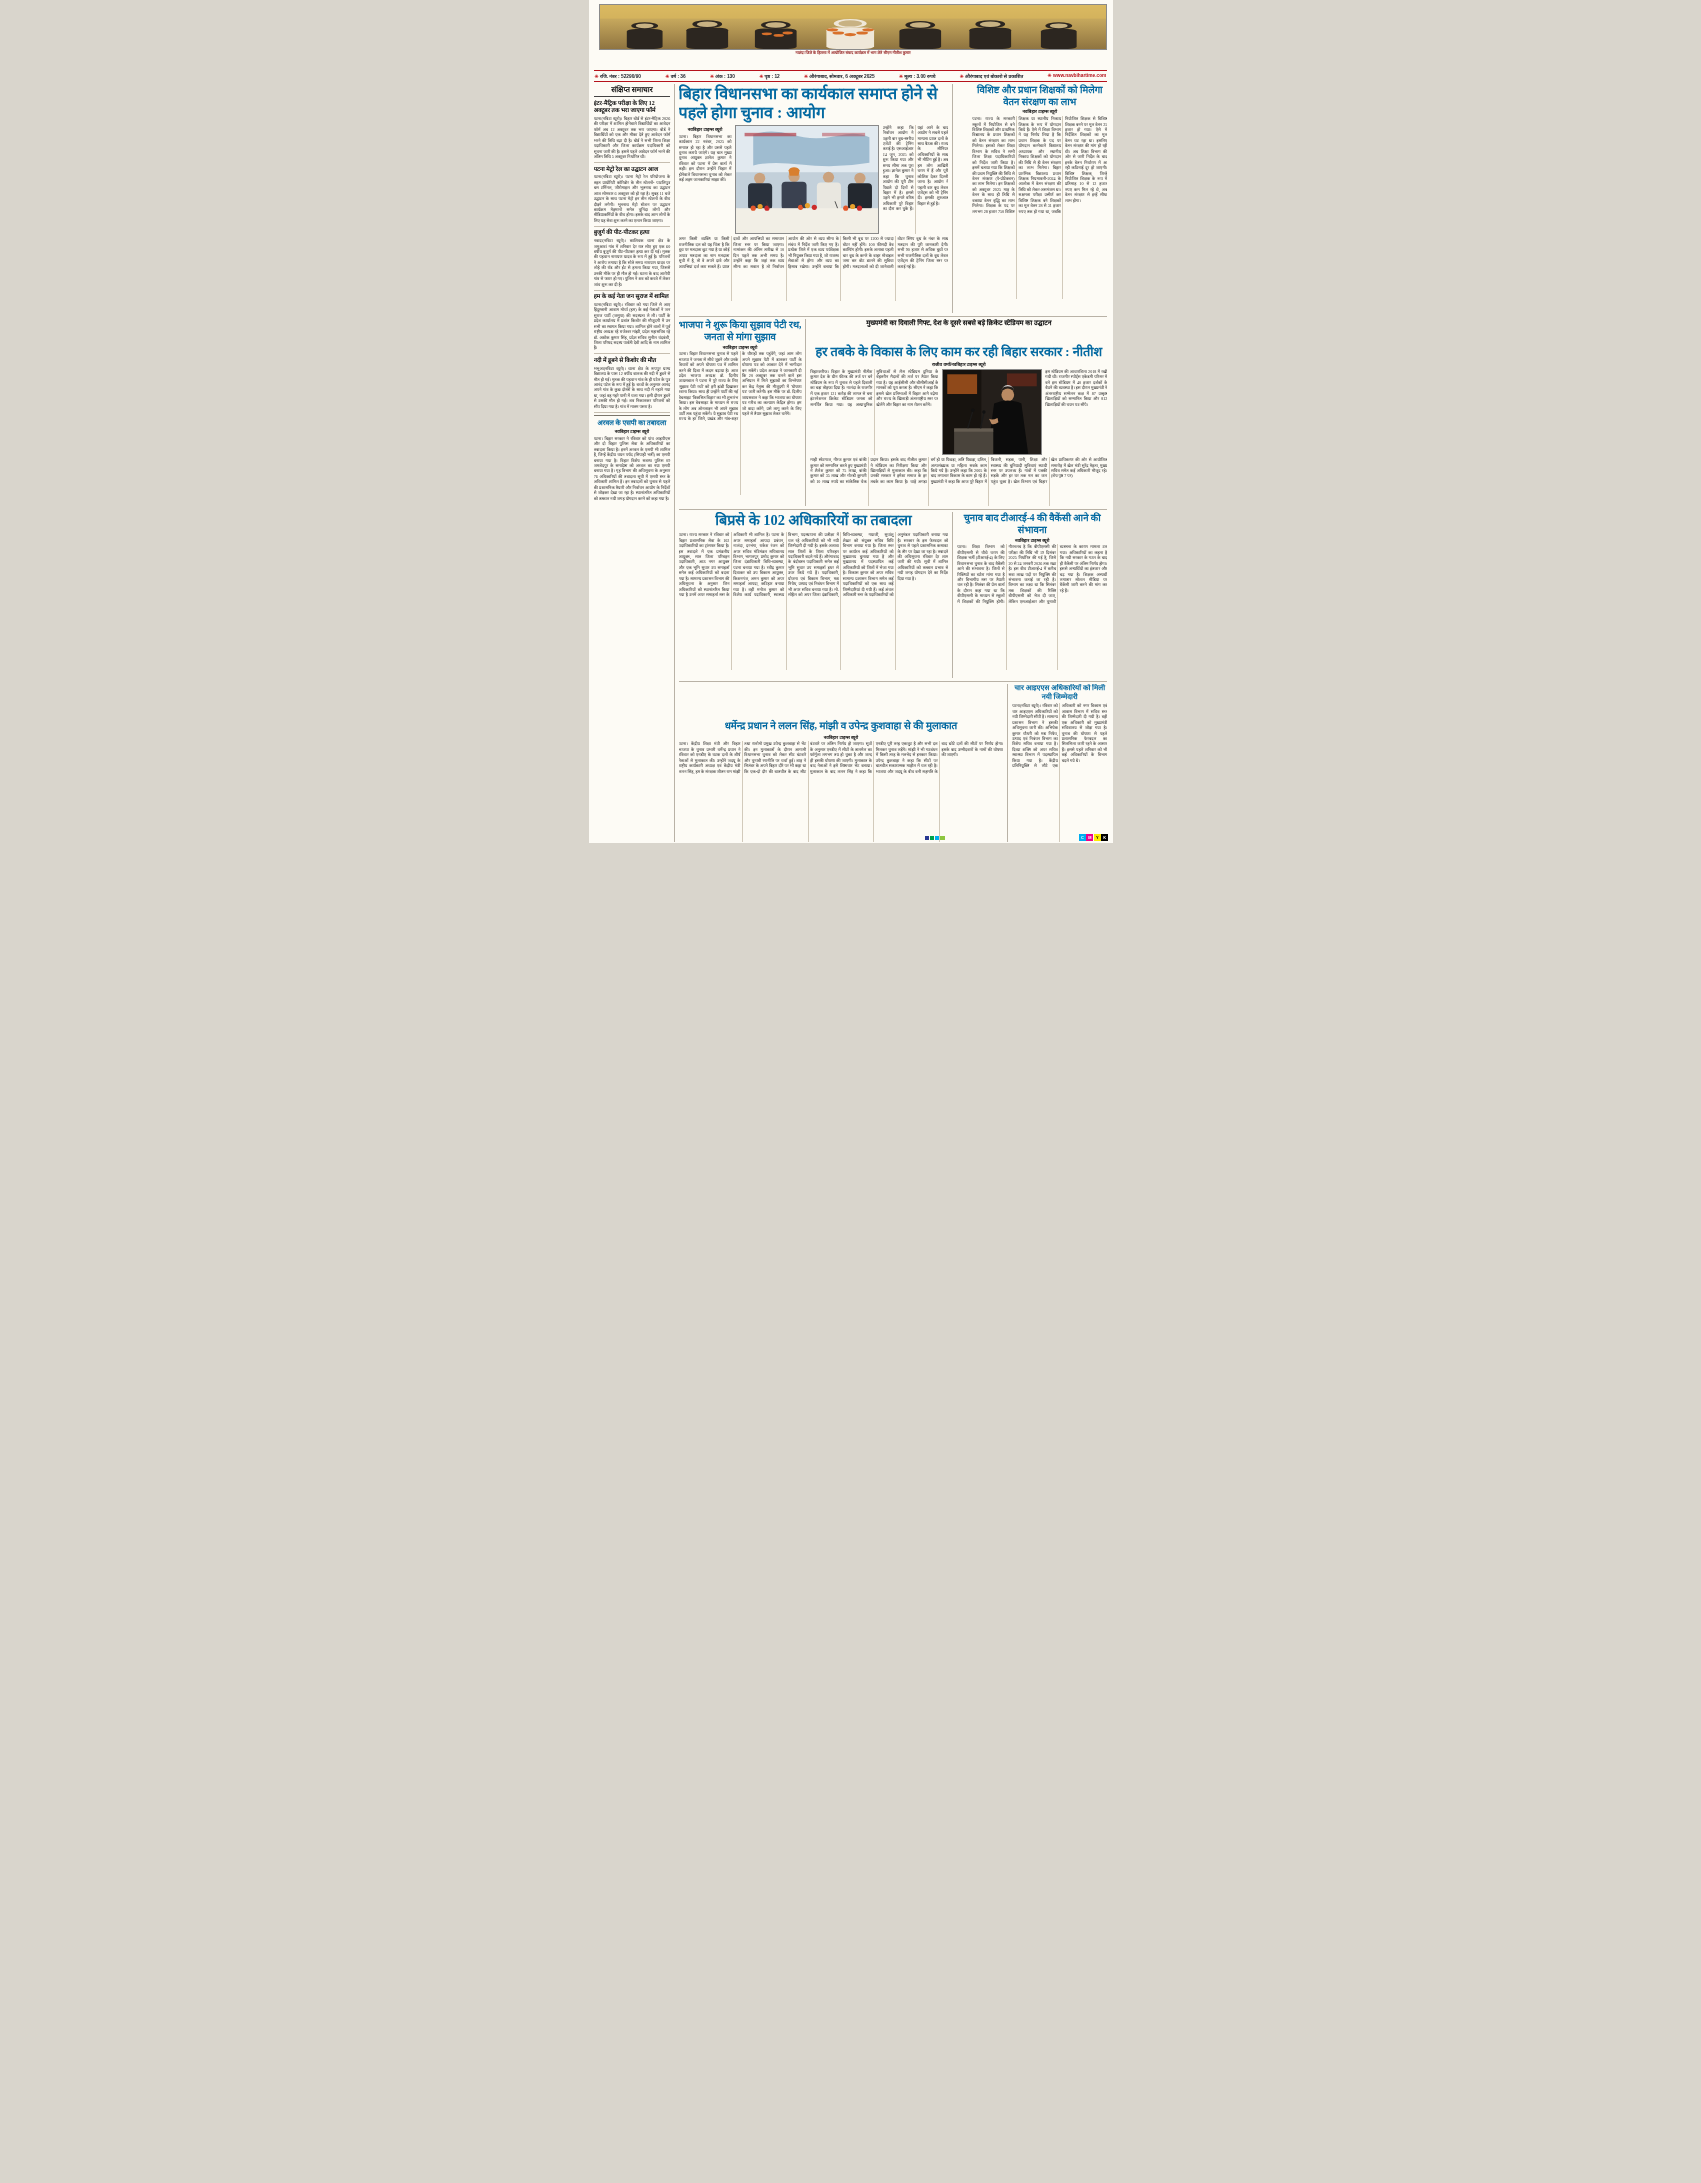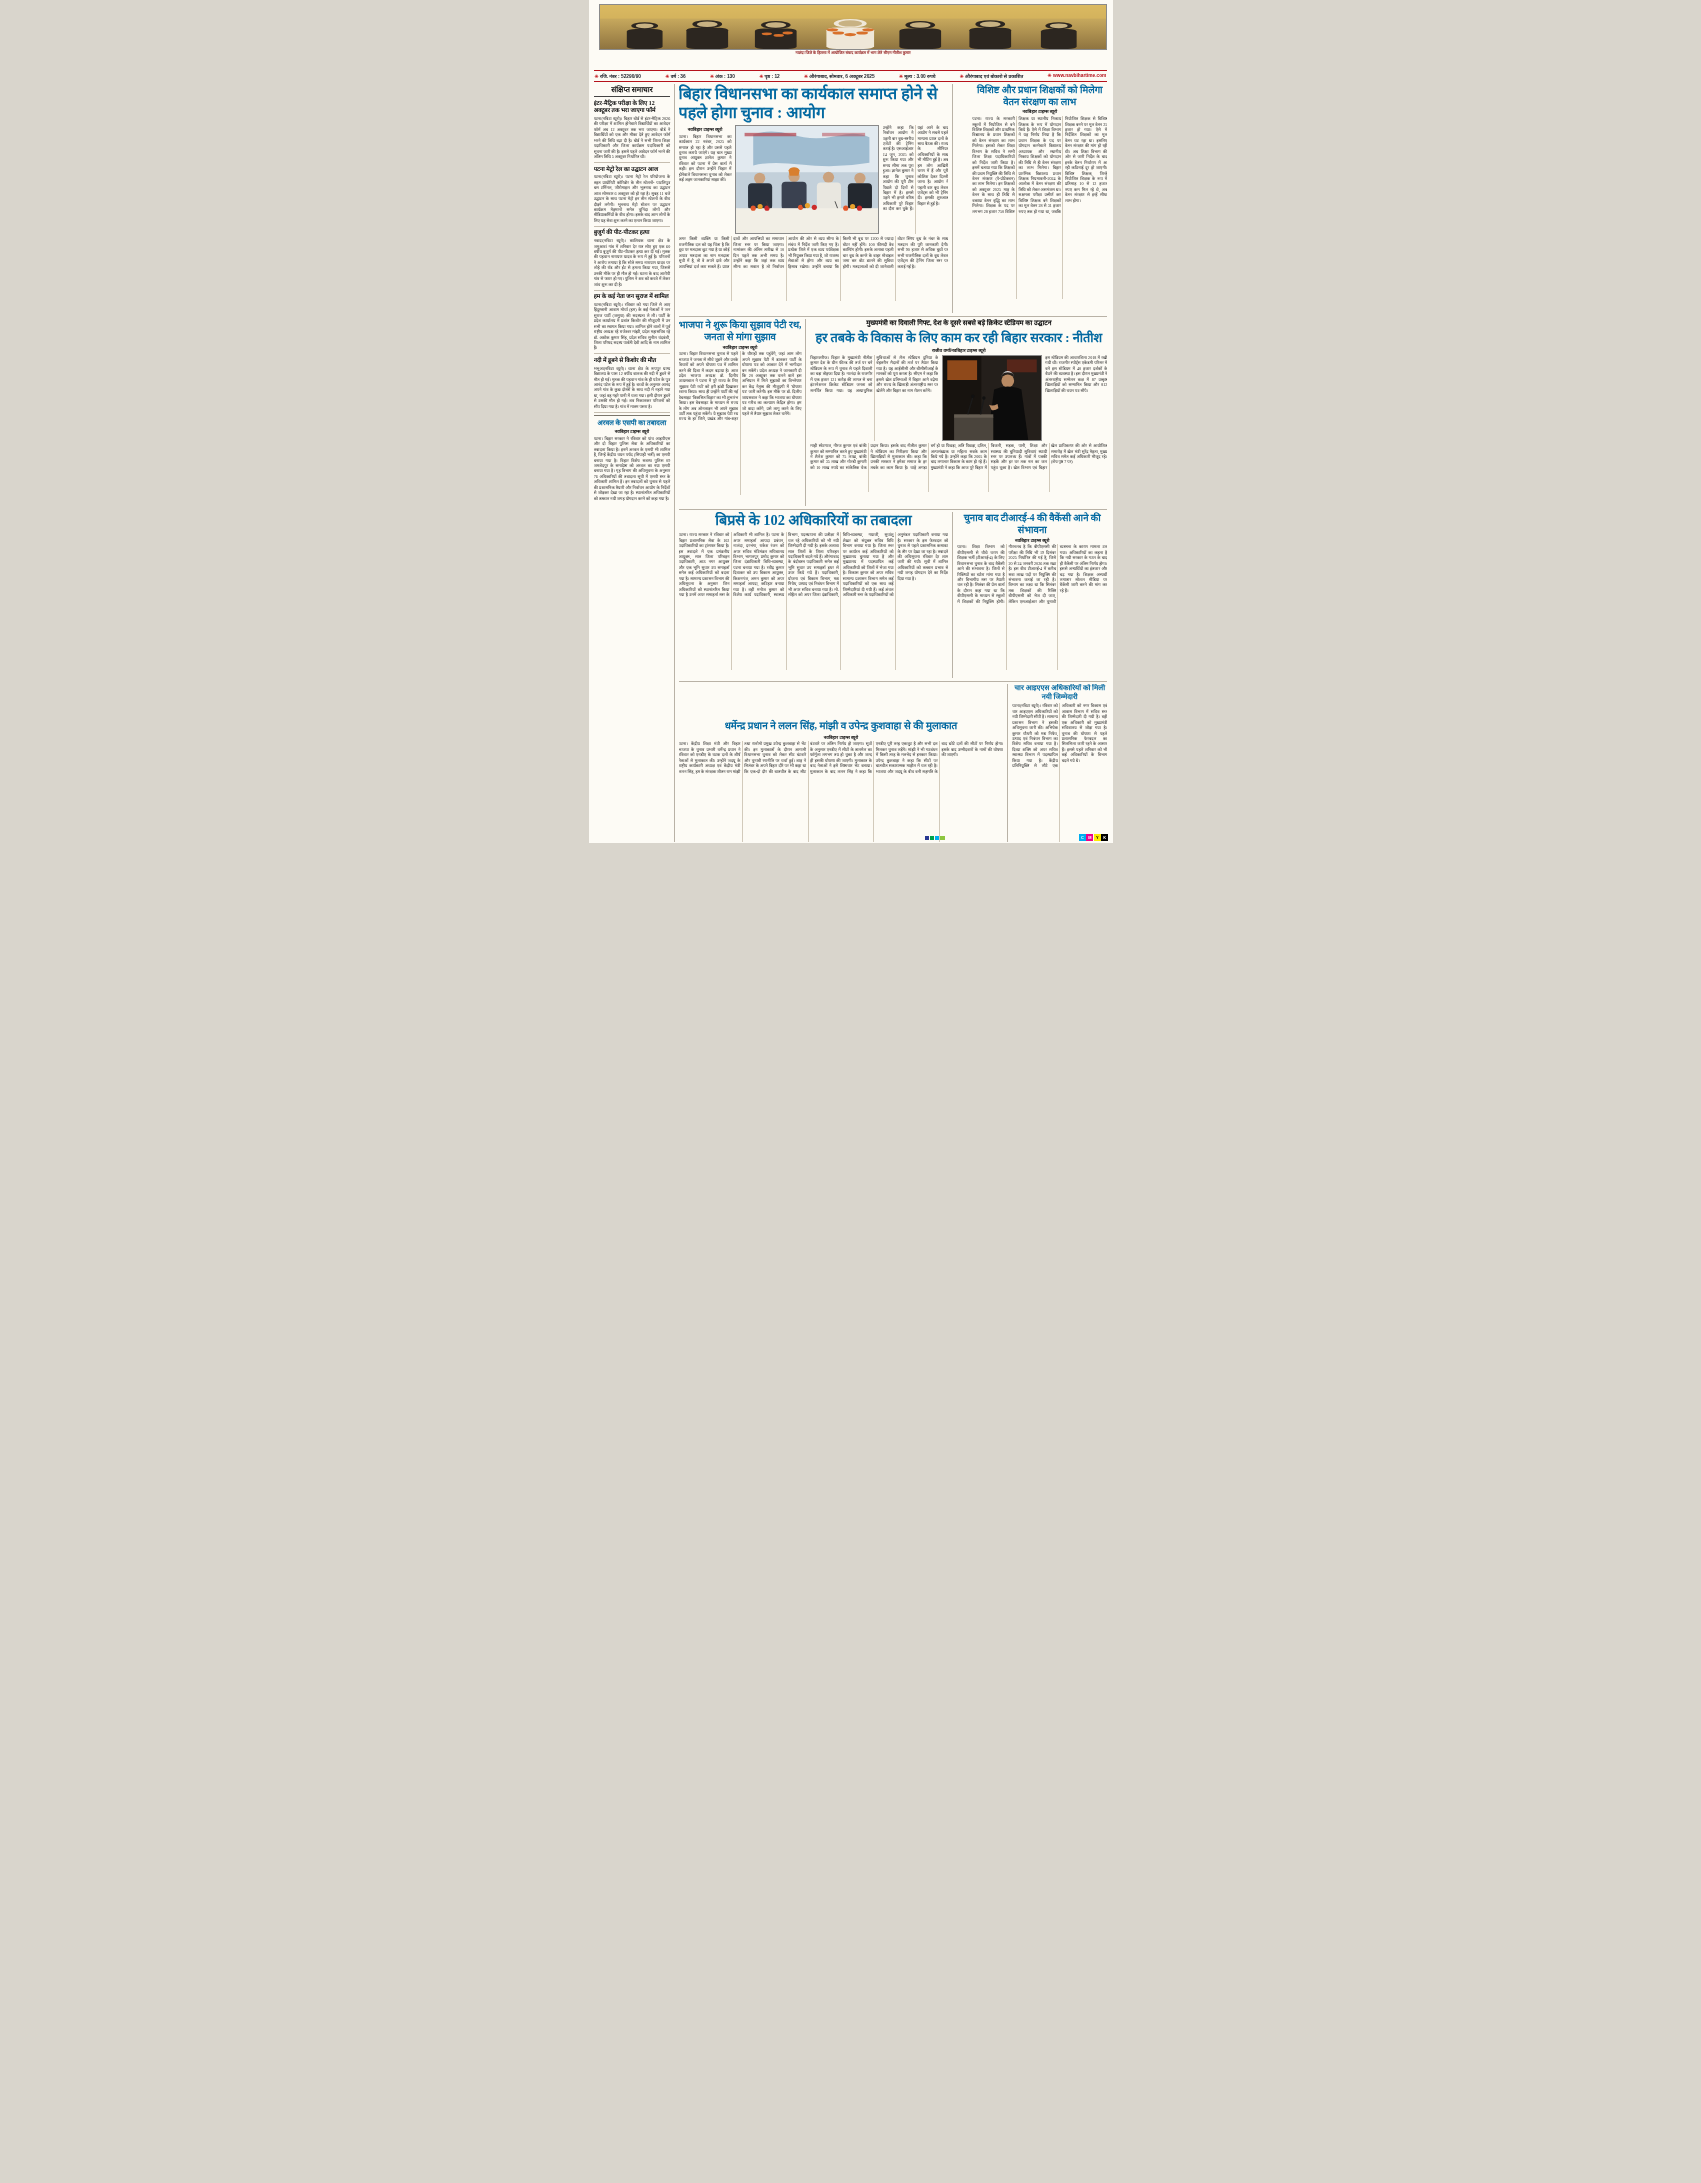--- a/index.html
+++ b/index.html
@@ -65,21 +65,21 @@
   .hl-lg { font-size:9.6px; text-align:center; }
   .sal-body { height:183px; overflow:hidden; margin-top:1.3px; }
 
   
   .a-bjp { width:123px; flex:none; overflow:hidden; }
   .bjp-body { height:144px; overflow:hidden; margin-top:1.3px; }
 
   
   .a-nitish { flex:1; border-left:0.4px solid #b9b2a6; padding-left:3.9px; overflow:hidden; }
   .kicker { text-align:center; font-size:6.8px; font-weight:800; color:#0b0b0b; line-height:1.25; }
-  .hl-nitish { font-size:12.7px; text-align:center; margin-top:3px; }
+  .hl-nitish { font-size:12.7px; text-align:center; margin-top:17px; }
   .nit-top { display:flex; gap:3.5px; height:86px; overflow:hidden; margin-top:0.9px; }
   .nit-left { width:128px; flex:none; overflow:hidden; }
   .photo.nitish { width:100px; flex:none; background:#241f1b; }
   .nit-right { flex:1; overflow:hidden; }
   .nit-bottom { height:49px; overflow:hidden; margin-top:2.2px; }
 
   
   .a-transfers { flex:1; overflow:hidden; }
   .hl-trf { font-size:14.4px; text-align:center; }
   .trf-body { height:138px; overflow:hidden; margin-top:2.6px; }

